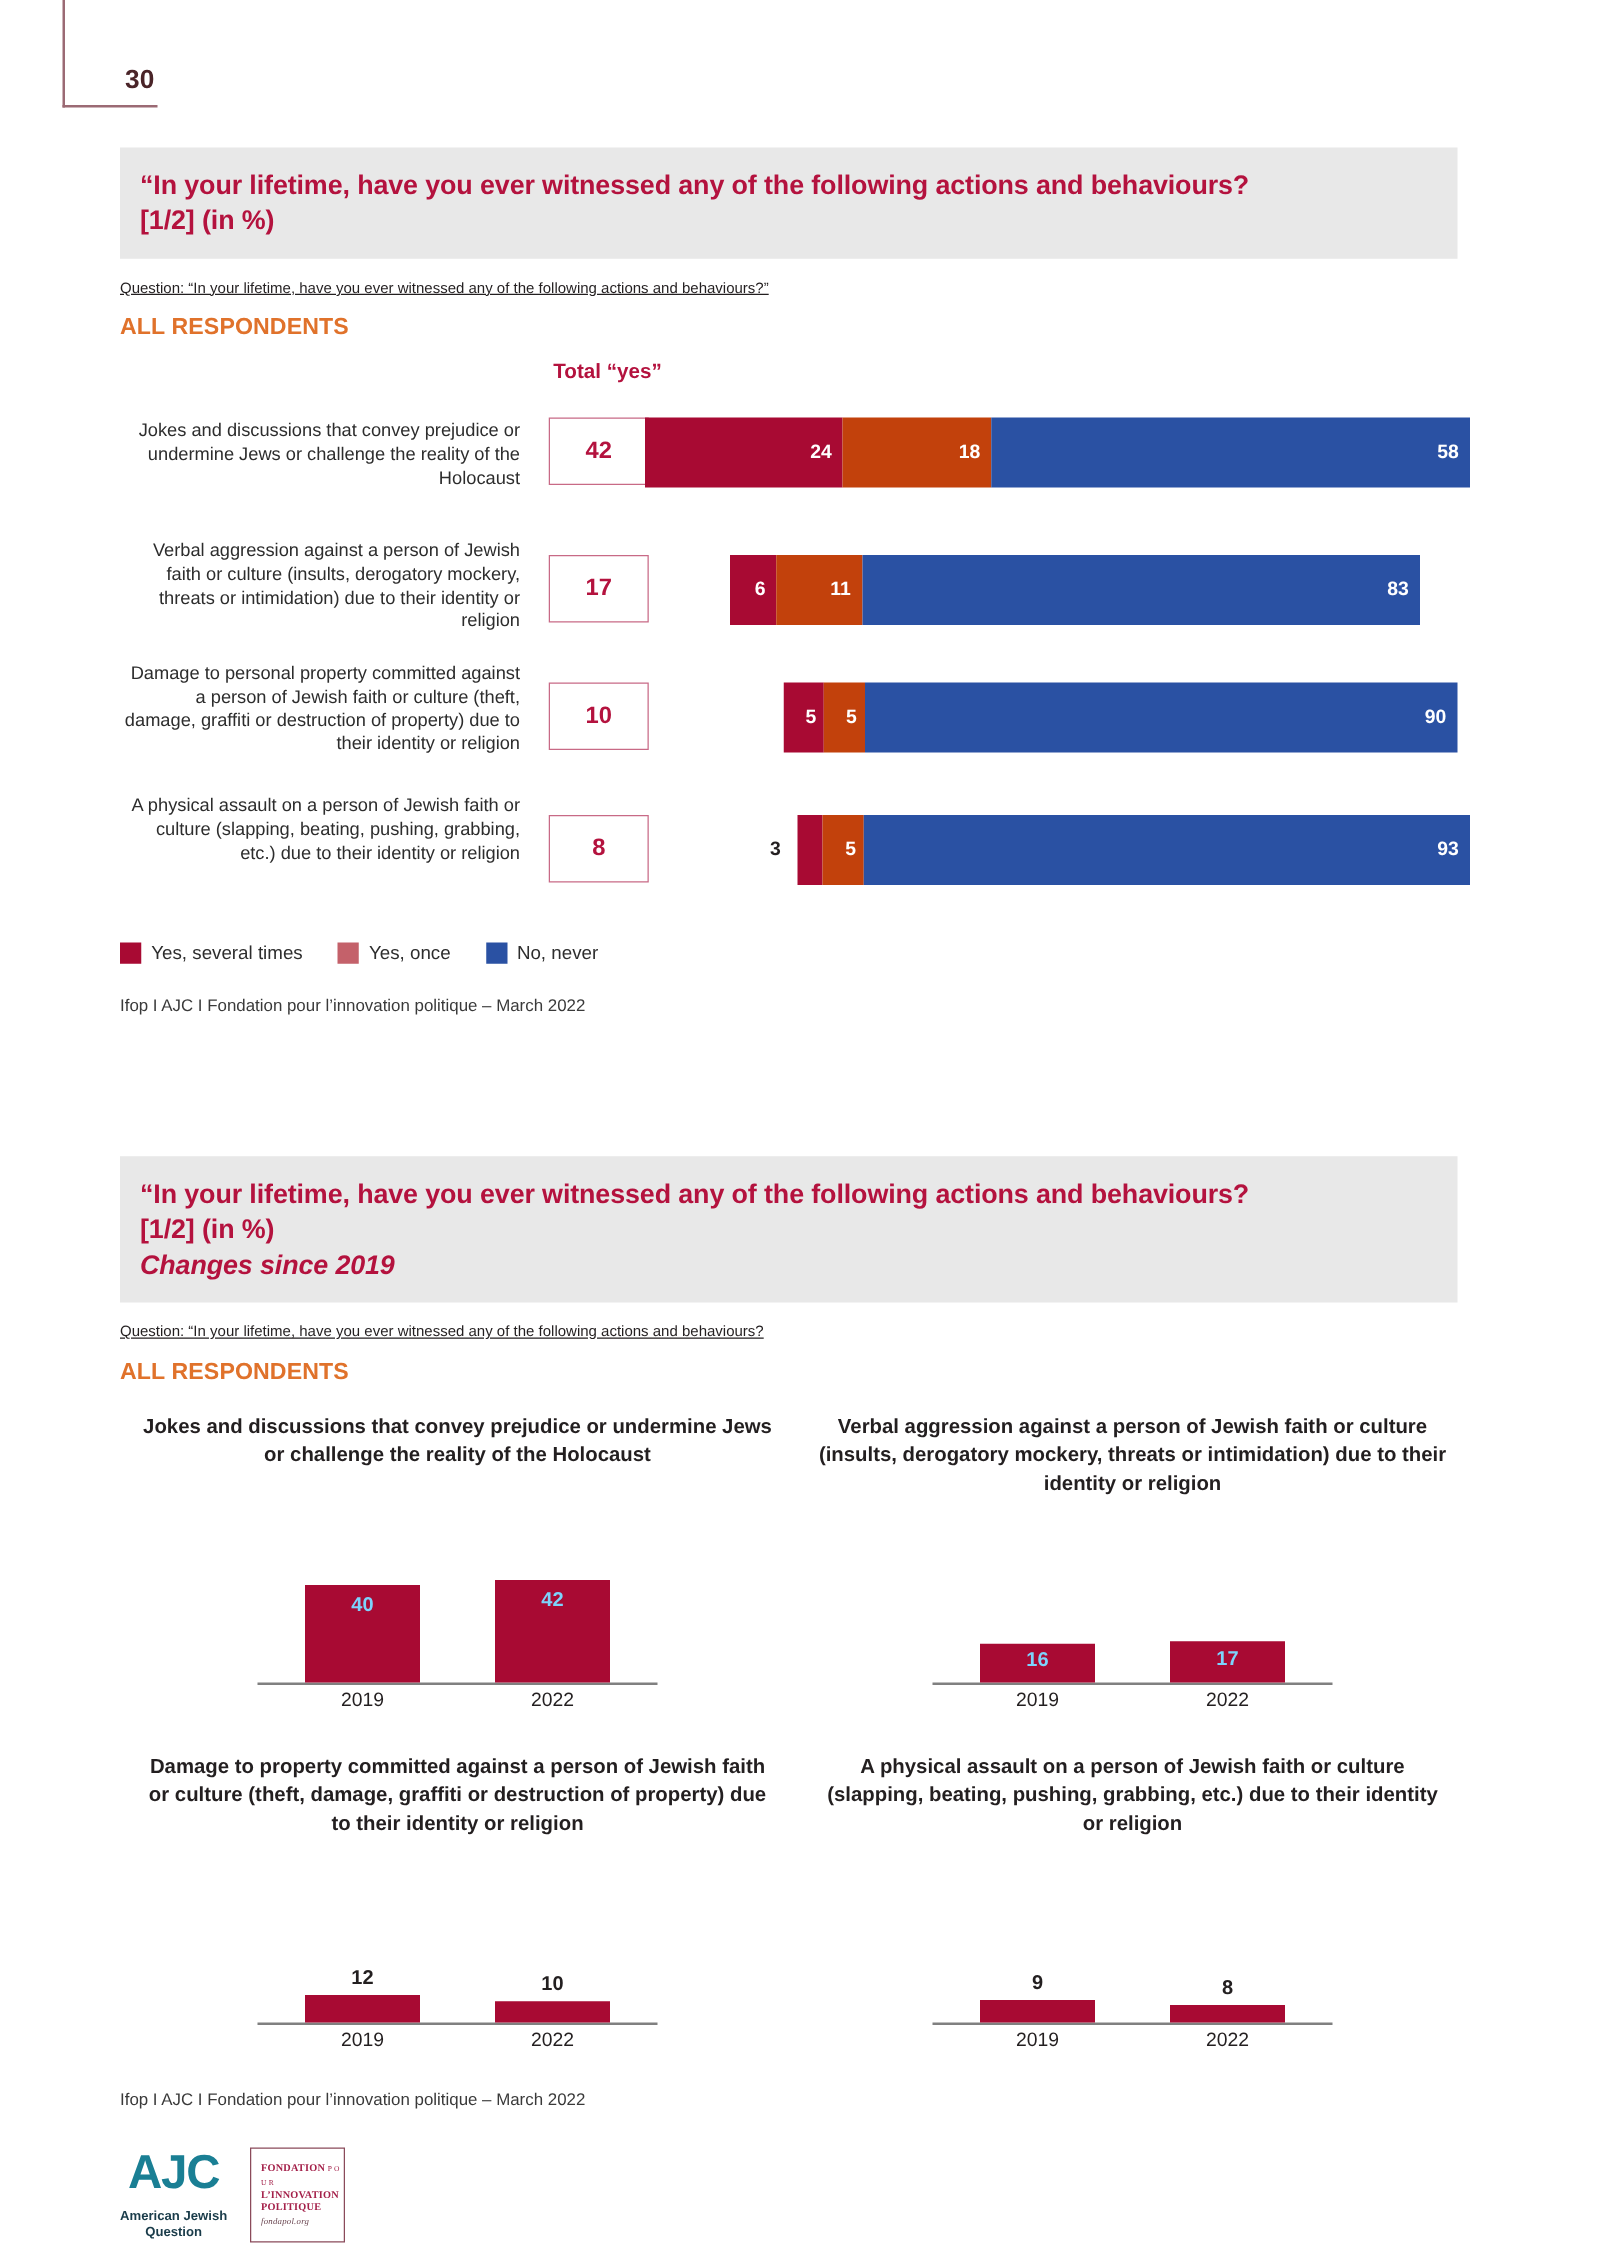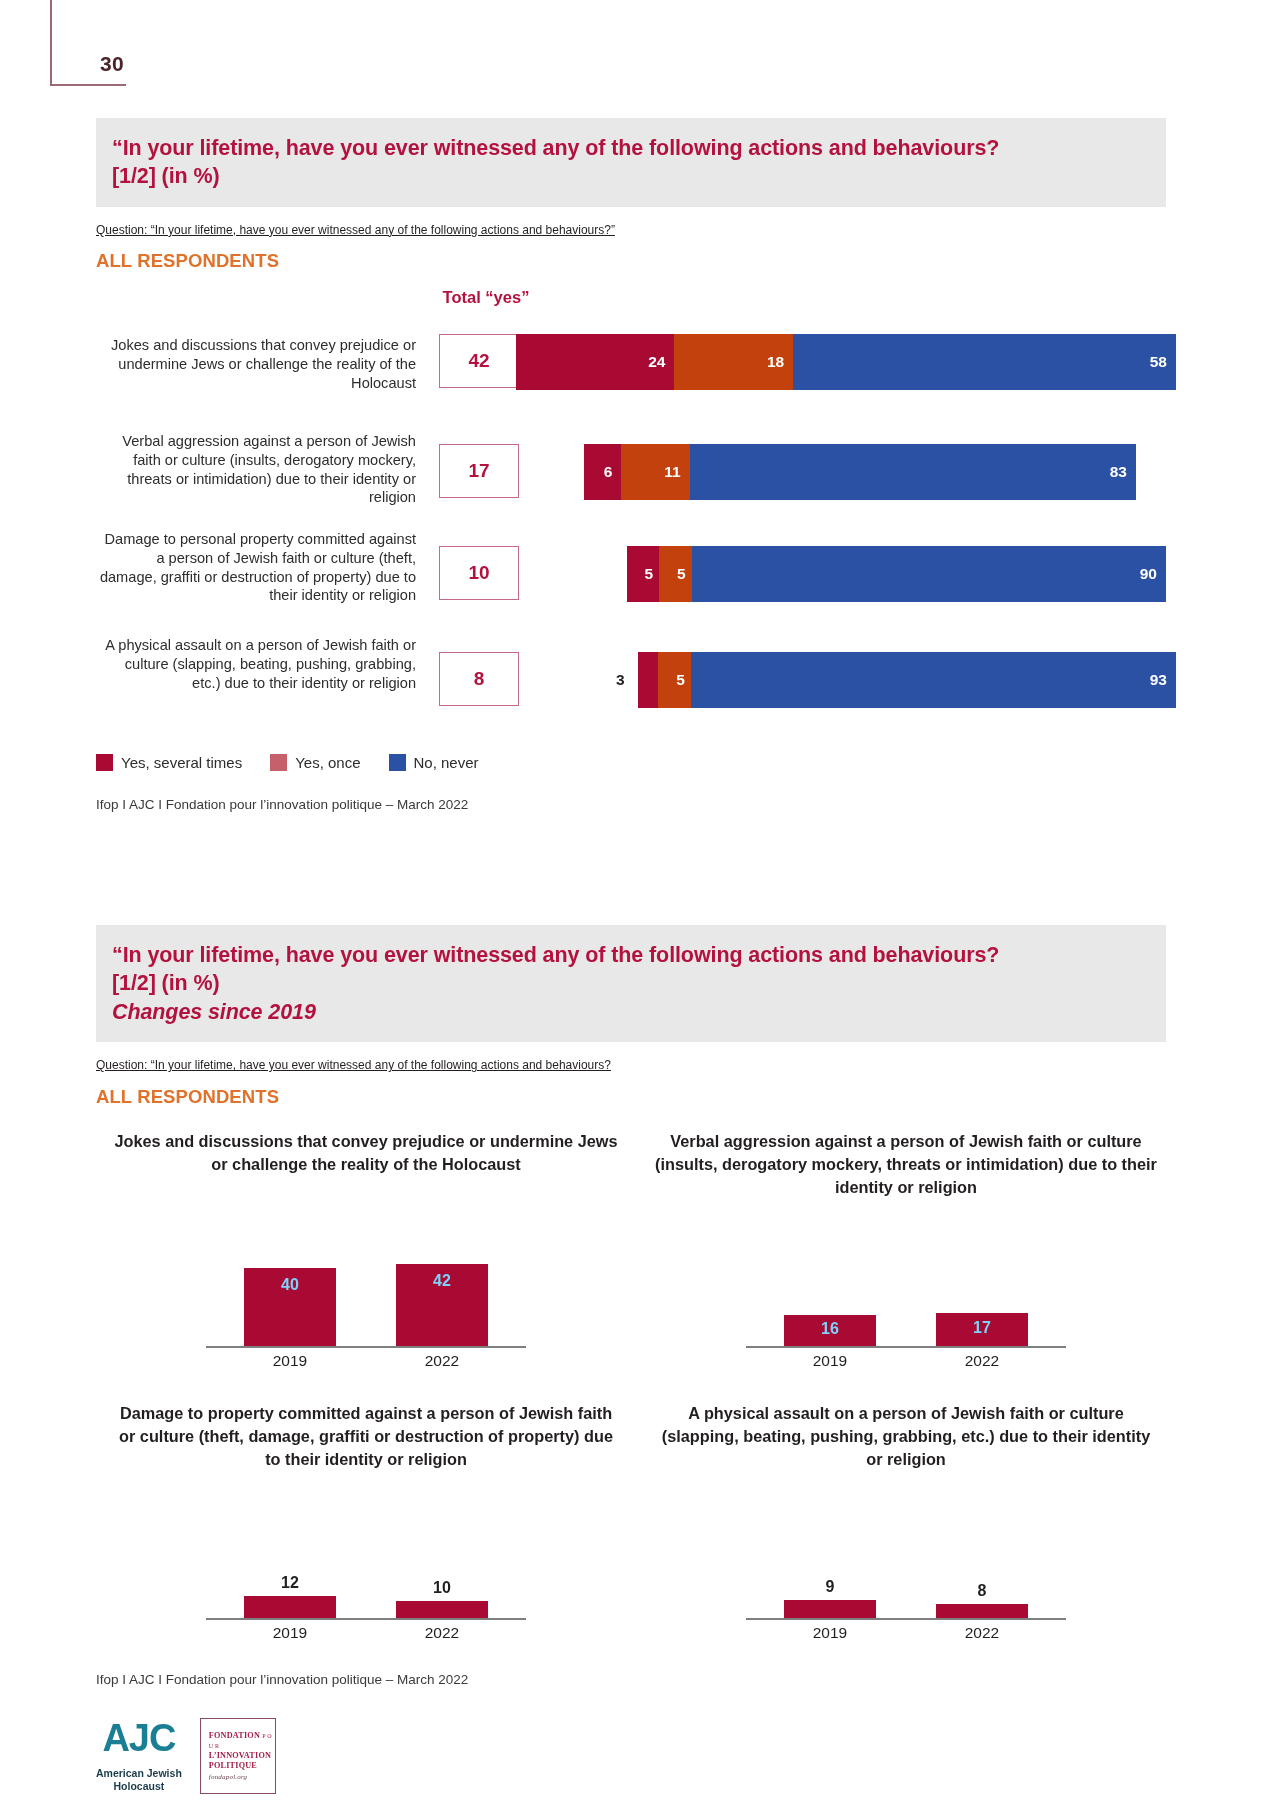--- a/index.html
+++ b/index.html
@@ -475,21 +475,21 @@
   </div>
 
   <div class="source-line" style="margin-top:8px;">Ifop I AJC I Fondation pour l’innovation politique – March 2022</div>
 </div>
 
 <div id="footer-logos">
   <div id="ajc-logo">
     <div id="ajc-mark">AJC</div>
     <div id="ajc-sub">
       <div>American Jewish</div>
-      <div>Holocaust</div>
+      <div>Question</div>
     </div>
   </div>
   <div id="fondapol-logo">
     <div class="fp-line">
       <span>FONDATION</span>
       <span class="fp-line small">P O U R</span>
     </div>
     <div class="fp-line">L’INNOVATION</div>
     <div class="fp-line">POLITIQUE</div>
     <div class="fp-line url">fondapol.org</div>

